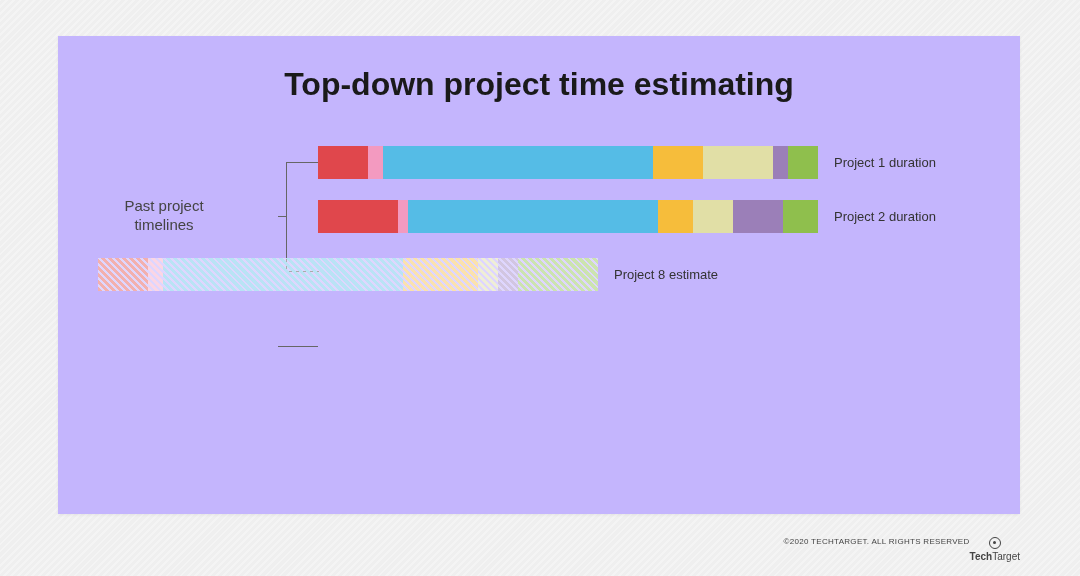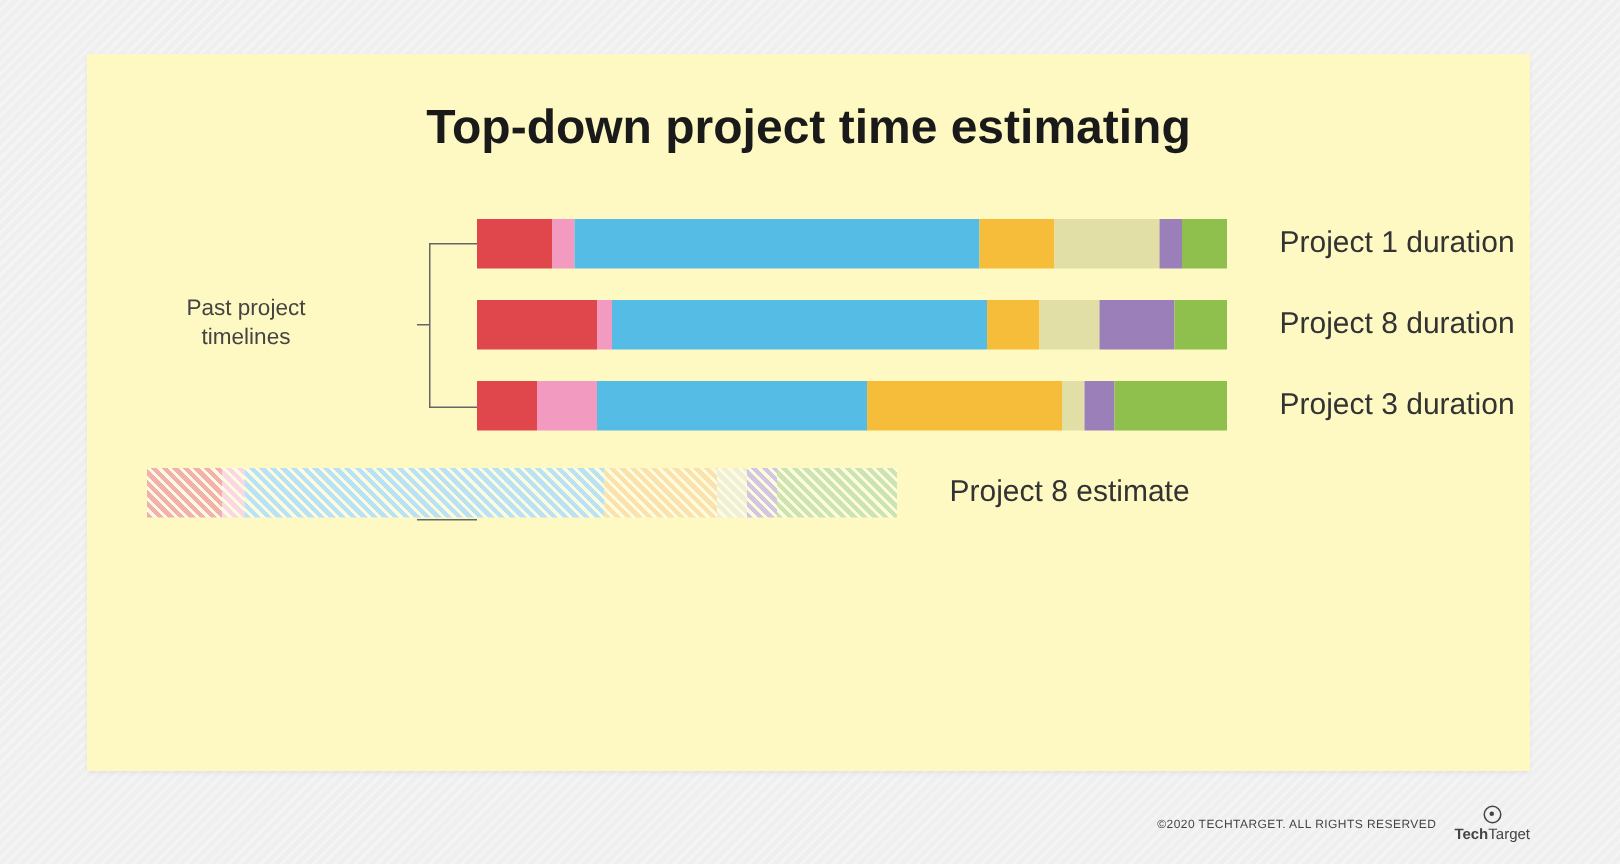--- a/index.html
+++ b/index.html
@@ -19,21 +19,21 @@
     color: #2b2b2b;
     position: relative;
   }
 
   .card {
     position: absolute;
     left: 58px;
     top: 36px;
     width: 962px;
     height: 478px;
-    background: #fef9c3;
+    background: #c4b5fd;
     box-shadow: 0 1px 3px rgba(0,0,0,0.06);
   }
 
   .title {
     font-size: 32px;
     font-weight: 700;
     color: #1a1a1a;
     position: absolute;
     top: 30px;
     left: 0;
@@ -76,23 +76,23 @@
     display: flex;
     height: 33px;
     width: 500px;
     flex-shrink: 0;
   }
   .seg {
     height: 100%;
   }
 
   .right-label {
-    font-size: 20px;
+    font-size: 13px;
     color: #333;
-    padding-left: 35px;
+    padding-left: 16px;
     white-space: nowrap;
   }
 
   
   .bracket {
     position: absolute;
     border-left: 1px solid #666;
     border-top: 1px solid #666;
     border-bottom: 1px solid #666;
     left: 228px;
@@ -114,22 +114,20 @@
   .row.gap {
     margin-top: 22px;
   }
 
   
   .footer {
     position: absolute;
     right: 60px;
     bottom: 14px;
     display: flex;
-    align-items: center;
-    gap: 12px;
   }
   .copyright {
     font-size: 8px;
     letter-spacing: 0.3px;
     color: #444;
     font-family: Arial, Helvetica, sans-serif;
   }
   .logo {
     display: flex;
     align-items: center;
@@ -186,35 +184,21 @@
         <div class="connector-zone"></div>
         <div class="bar">
           <div class="seg" style="width: 16%; background: rgb(224, 71, 76);"></div>
           <div class="seg" style="width: 2%; background: rgb(243, 154, 192);"></div>
           <div class="seg" style="width: 50%; background: rgb(85, 188, 230);"></div>
           <div class="seg" style="width: 7%; background: rgb(246, 189, 59);"></div>
           <div class="seg" style="width: 8%; background: rgb(225, 223, 166);"></div>
           <div class="seg" style="width: 10%; background: rgb(155, 127, 184);"></div>
           <div class="seg" style="width: 7%; background: rgb(143, 191, 77);"></div>
         </div>
-        <div class="right-label">Project 8 duration</div>
-      </div>
-      <div class="row">
-        <div class="left-label"></div>
-        <div class="connector-zone"></div>
-        <div class="bar">
-          <div class="seg" style="width: 8%; background: rgb(224, 71, 76);"></div>
-          <div class="seg" style="width: 8%; background: rgb(243, 154, 192);"></div>
-          <div class="seg" style="width: 36%; background: rgb(85, 188, 230);"></div>
-          <div class="seg" style="width: 26%; background: rgb(246, 189, 59);"></div>
-          <div class="seg" style="width: 3%; background: rgb(225, 223, 166);"></div>
-          <div class="seg" style="width: 4%; background: rgb(155, 127, 184);"></div>
-          <div class="seg" style="width: 15%; background: rgb(143, 191, 77);"></div>
-        </div>
-        <div class="right-label">Project 3 duration</div>
+        <div class="right-label">Project 2 duration</div>
       </div>
       <div class="row gap">
         <div class="connector-zone"></div>
         <div class="bar">
           <div class="seg" style="width: 10%; background: repeating-linear-gradient(45deg, rgb(243, 176, 174) 0px, rgb(243, 176, 174) 3px, rgba(255, 255, 255, 0.45) 3px, rgba(255, 255, 255, 0.45) 5px);"></div>
           <div class="seg" style="width: 3%; background: repeating-linear-gradient(45deg, rgb(251, 214, 229) 0px, rgb(251, 214, 229) 3px, rgba(255, 255, 255, 0.45) 3px, rgba(255, 255, 255, 0.45) 5px);"></div>
           <div class="seg" style="width: 48%; background: repeating-linear-gradient(45deg, rgb(185, 227, 245) 0px, rgb(185, 227, 245) 3px, rgba(255, 255, 255, 0.45) 3px, rgba(255, 255, 255, 0.45) 5px);"></div>
           <div class="seg" style="width: 15%; background: repeating-linear-gradient(45deg, rgb(251, 226, 172) 0px, rgb(251, 226, 172) 3px, rgba(255, 255, 255, 0.45) 3px, rgba(255, 255, 255, 0.45) 5px);"></div>
           <div class="seg" style="width: 4%; background: repeating-linear-gradient(45deg, rgb(239, 238, 214) 0px, rgb(239, 238, 214) 3px, rgba(255, 255, 255, 0.45) 3px, rgba(255, 255, 255, 0.45) 5px);"></div>
           <div class="seg" style="width: 4%; background: repeating-linear-gradient(45deg, rgb(210, 198, 225) 0px, rgb(210, 198, 225) 3px, rgba(255, 255, 255, 0.45) 3px, rgba(255, 255, 255, 0.45) 5px);"></div>

